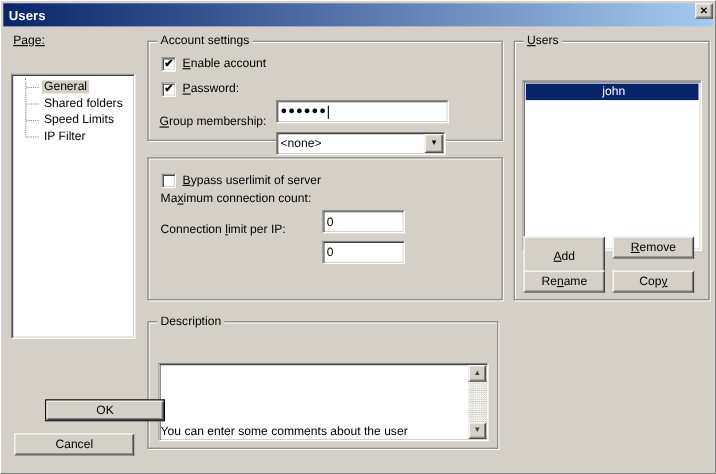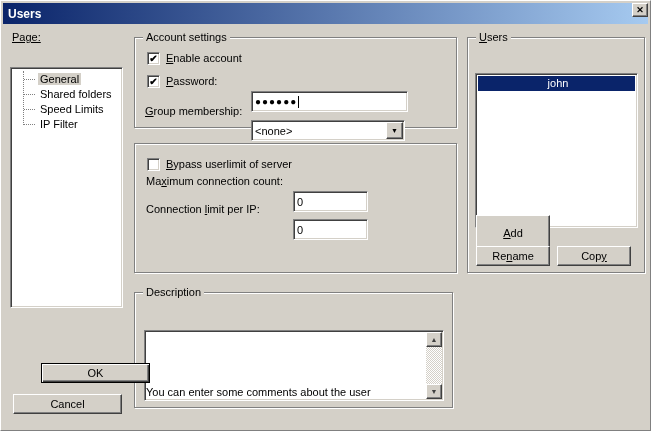--- a/index.html
+++ b/index.html
@@ -203,20 +203,23 @@
 <div class="group" style="left:467px; top:37px; width:178px; height:236px;">
   <span class="legend"><span></span><span class="mn">U</span><span>sers</span></span>
   <div class="sunken-white" style="position:absolute; left:7px; top:15px; width:163px; height:155px;text-align:center;">
     <div class="listbox-inner">
       <div class="lb-row selected">john</div>
     </div>
   </div>
   <div class="btn" style="left:8px; top:177px; width:74px; height:36px;">
       <span><span></span><span class="mn">A</span><span>dd</span></span>
     </div>
+  <div class="btn" style="left:89px; top:177px; width:74px; height:20px;">
+      <span><span></span><span class="mn">R</span><span>emove</span></span>
+    </div>
   <div class="btn" style="left:8px; top:208px; width:74px; height:20px;">
       <span><span>Re</span><span class="mn">n</span><span>ame</span></span>
     </div>
   <div class="btn" style="left:89px; top:208px; width:74px; height:20px;">
       <span><span>Cop</span><span class="mn">y</span><span></span></span>
     </div>
 </div>
 
 <div class="btn btn-default" style="left:13px; top:363px; width:109px; height:20px;">OK</div>
 <div class="btn" style="left:13px; top:394px; width:109px; height:20px;text-align:right;">Cancel</div>

